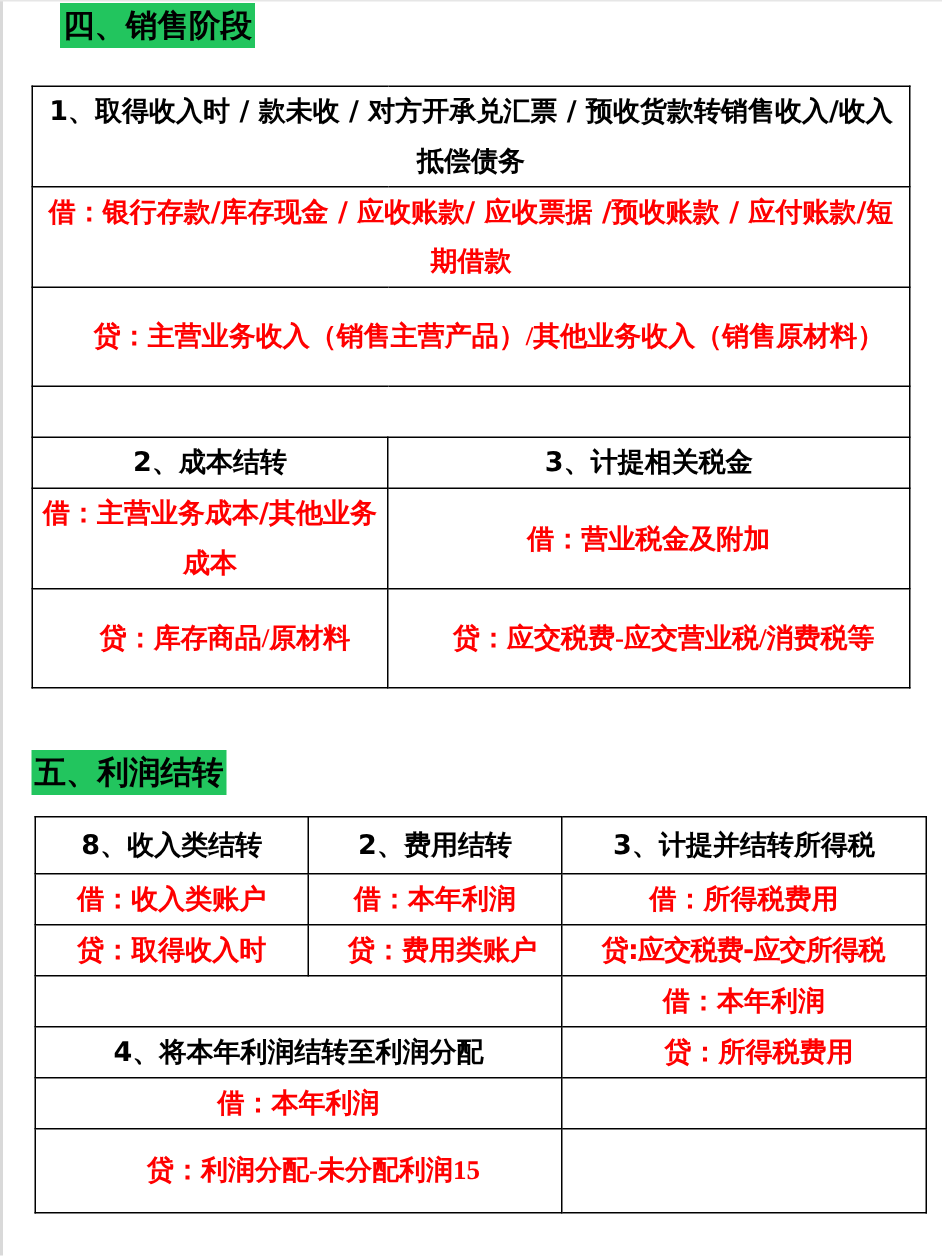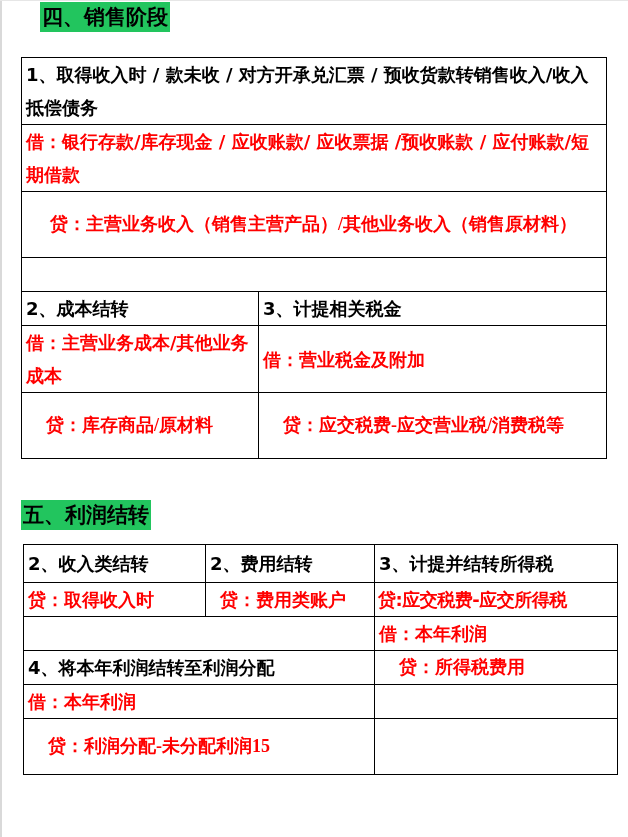--- a/index.html
+++ b/index.html
@@ -7,21 +7,21 @@
     width:628px; height:837px; background:#fff; position:relative; overflow:hidden;
     font-family: "DejaVu Sans", "Liberation Sans", sans-serif;
     font-weight:bold;
   }
   .frame-left { position:absolute; left:0; top:0; width:2px; height:837px; background:#d9d9d9; }
   .frame-top { position:absolute; left:0; top:0; width:628px; height:1px; background:#e6e6e6; }
   .heading {
     position:absolute; background:#22c55e; color:#000; font-size:21px; line-height:30px;
     padding:0 2px; white-space:nowrap;
   }
-  table { position:absolute; border-collapse:collapse; table-layout:fixed; }
+  table { position:absolute; border-collapse:collapse; table-layout:fixed;text-align:center; }
   td { border:1.5px solid #000; vertical-align:middle; font-size:18px; line-height:33px; padding:0 4px; }
   .blk { color:#000; }
   .red { color:#ff0000; }
   .ind { padding-left:24px;font-family:Liberation Serif, serif; }
 </style>
 </head>
 <body>
 
 <div class="frame-left"></div>
 <div class="frame-top"></div>
@@ -64,23 +64,28 @@
 <div class="heading" style="left:21px;top:500px;">五、利润结转</div>
 
 <table style="left:23px;top:544px;width:594px;">
   <colgroup>
       <col style="width:182px">
       <col style="width:169px">
       <col style="width:243px">
     </colgroup>
   <tbody>
       <tr style="height:38px">
-    <td class="blk">2、收入类结转</td>
+    <td class="blk">8、收入类结转</td>
     <td class="blk">2、费用结转</td>
     <td class="blk">3、计提并结转所得税</td>
+  </tr>
+  <tr style="height:33px">
+    <td class="red">借：收入类账户</td>
+    <td class="red">借：本年利润</td>
+    <td class="red">借：所得税费用</td>
   </tr>
   <tr style="height:33px">
     <td class="red">贷：取得收入时</td>
     <td class="red" style="padding-left:14px">贷：费用类账户</td>
     <td class="red" style="padding-left:3px;letter-spacing:-0.5px">贷:应交税费-应交所得税</td>
   </tr>
   <tr style="height:34px">
     <td colspan="2"></td>
     <td class="red">借：本年利润</td>
   </tr>

